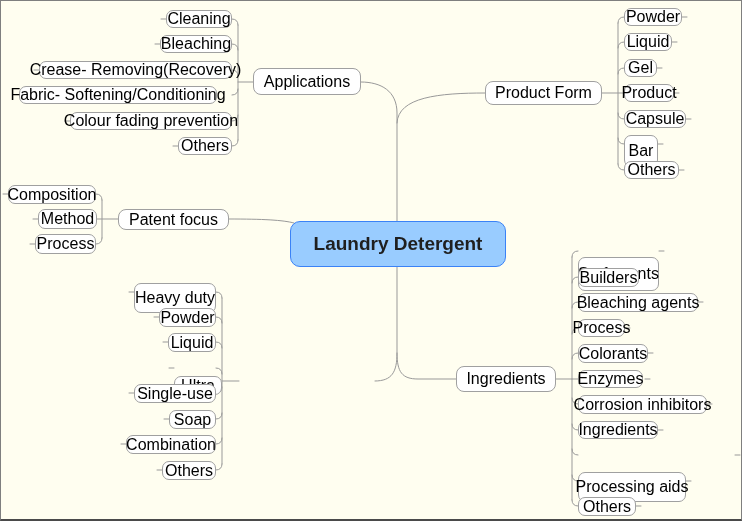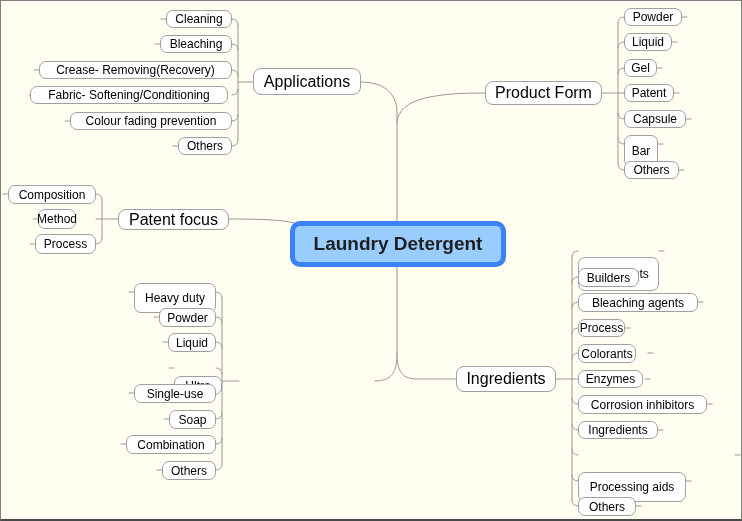--- a/index.html
+++ b/index.html
@@ -18,25 +18,25 @@
     position:absolute;
     box-sizing:border-box;
     display:flex;align-items:center;justify-content:center;
     background:#FFFFFF;
     border:1px solid #A0A0A0;
     border-radius:8px;
     color:#000;
     white-space:nowrap;
     z-index:2;
   }
-  .leaf{font-size:12px;border-radius:7px;}
+  .leaf{font-size:16px;border-radius:7px;}
   .branch{font-size:16px;border-radius:8px;}
   .root{
     font-size:19px;font-weight:bold;color:#1F1F1F;
-    background:#99CCFF;border:5px solid #3b82f6;border-radius:10px;
+    background:#99CCFF;border:1px solid #3b82f6;border-radius:10px;
   }
 </style>
 </head>
 <body>
 
 <div class="canvas">
 
   <svg class="wires" width="742" height="521" viewBox="0 0 742 521" fill="none" stroke="#999999" stroke-width="1" stroke-linecap="round">
 
     <path d="M360,81 C380,81 396,90 396,112 L396,220 M484,92 C438,92 397,96 396,122"></path>
@@ -76,52 +76,52 @@
          M647,352 L652,352 M644,378 L649,378 M706,403 L711,403 M657,429 L662,429
          M734,454 L739,454 M685,480 L690,480 M635,505 L640,505"></path>
   </svg>
 
   <div class="node root" style="left:289px;top:220px;width:216px;height:46px">Laundry Detergent</div>
 
   <div class="node branch" style="left:252px;top:67px;width:108px;height:27px">Applications</div>
   <div class="node leaf" style="left:165px;top:9px;width:66px;height:18px">Cleaning</div>
   <div class="node leaf" style="left:159px;top:34px;width:72px;height:18px">Bleaching</div>
   <div class="node leaf" style="left:38px;top:60px;width:193px;height:18px">Crease- Removing(Recovery)</div>
-  <div class="node leaf" style="left:29px;top:85px;width:198px;height:18px">Fabric- Softening/Conditioning</div>
+  <div class="node leaf" style="left:18px;top:85px;width:198px;height:18px">Fabric- Softening/Conditioning</div>
   <div class="node leaf" style="left:69px;top:111px;width:162px;height:18px">Colour fading prevention</div>
   <div class="node leaf" style="left:177px;top:136px;width:54px;height:18px">Others</div>
 
   <div class="node branch" style="left:484px;top:80px;width:117px;height:24px">Product Form</div>
   <div class="node leaf" style="left:623px;top:7px;width:58px;height:18px">Powder</div>
   <div class="node leaf" style="left:623px;top:32px;width:48px;height:18px">Liquid</div>
   <div class="node leaf" style="left:623px;top:58px;width:33px;height:18px">Gel</div>
-  <div class="node leaf" style="left:623px;top:83px;width:50px;height:18px">Patent</div>
+  <div class="node leaf" style="left:623px;top:83px;width:50px;height:18px">Product</div>
   <div class="node leaf" style="left:623px;top:109px;width:62px;height:18px">Capsule</div>
   <div class="node leaf" style="left:623px;top:134px;width:34px;height:32px">Bar</div>
   <div class="node leaf" style="left:623px;top:160px;width:55px;height:18px">Others</div>
 
   <div class="node branch" style="left:117px;top:208px;width:111px;height:21px">Patent focus</div>
   <div class="node leaf" style="left:7px;top:184px;width:88px;height:19px">Composition</div>
-  <div class="node leaf" style="left:37px;top:208px;width:38px;height:20px">Method</div>
+  <div class="node leaf" style="left:37px;top:208px;width:59px;height:20px">Method</div>
   <div class="node leaf" style="left:34px;top:233px;width:61px;height:20px">Process</div>
 
   <div class="node leaf" style="left:133px;top:282px;width:82px;height:30px">Heavy duty</div>
   <div class="node leaf" style="left:158px;top:307px;width:57px;height:19px">Powder</div>
   <div class="node leaf" style="left:167px;top:332px;width:48px;height:19px">Liquid</div>
   <div class="node leaf" style="left:173px;top:375px;width:48px;height:19px">Ultra</div>
   <div class="node leaf" style="left:133px;top:383px;width:82px;height:19px">Single-use</div>
   <div class="node leaf" style="left:168px;top:409px;width:47px;height:19px">Soap</div>
   <div class="node leaf" style="left:125px;top:434px;width:90px;height:19px">Combination</div>
   <div class="node leaf" style="left:161px;top:460px;width:54px;height:19px">Others</div>
 
   <div class="node branch" style="left:455px;top:365px;width:100px;height:26px">Ingredients</div>
   <div class="node leaf" style="left:577px;top:256px;width:81px;height:34px">Surfactants</div>
   <div class="node leaf" style="left:577px;top:267px;width:61px;height:19px">Builders</div>
   <div class="node leaf" style="left:577px;top:292px;width:120px;height:19px">Bleaching agents</div>
   <div class="node leaf" style="left:577px;top:318px;width:47px;height:18px">Process</div>
-  <div class="node leaf" style="left:577px;top:343px;width:58px;height:19px">Colorants</div>
+  <div class="node leaf" style="left:577px;top:343px;width:70px;height:19px">Colorants</div>
   <div class="node leaf" style="left:577px;top:369px;width:65px;height:18px">Enzymes</div>
   <div class="node leaf" style="left:577px;top:394px;width:129px;height:19px">Corrosion inhibitors</div>
   <div class="node leaf" style="left:577px;top:420px;width:80px;height:18px">Ingredients</div>
   <div class="node leaf" style="left:577px;top:471px;width:108px;height:30px">Processing aids</div>
   <div class="node leaf" style="left:577px;top:496px;width:58px;height:19px">Others</div>
 
 </div>
 
 </body></html>

